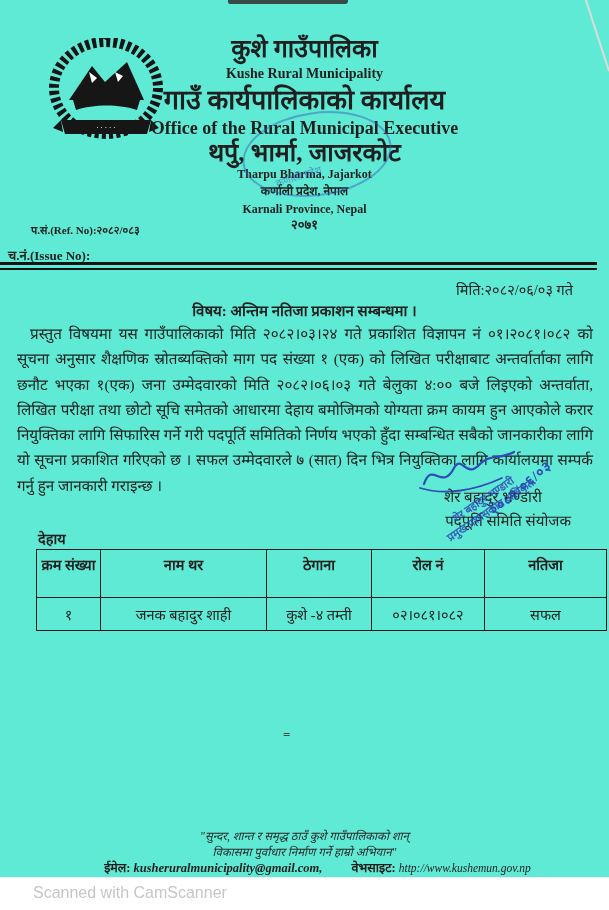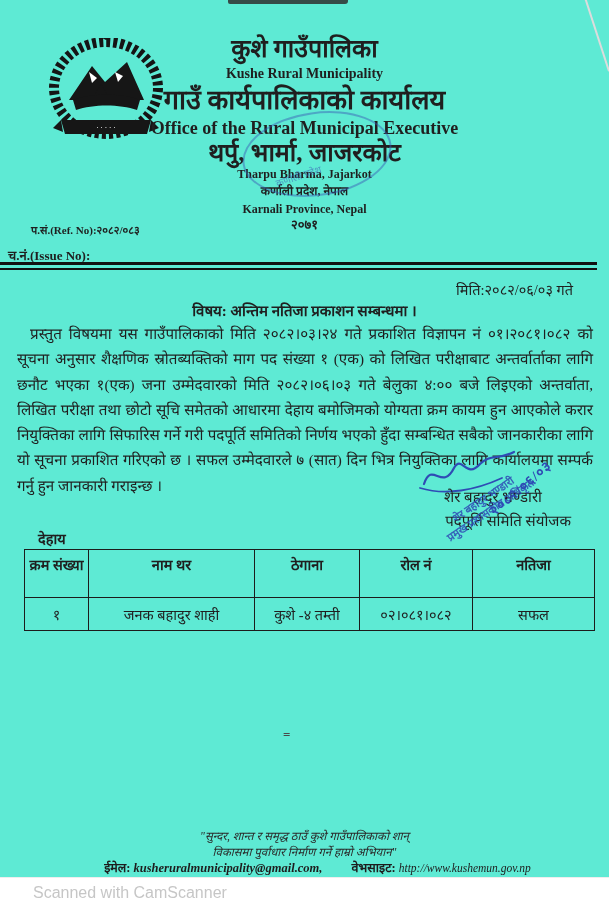--- a/index.html
+++ b/index.html
@@ -65,21 +65,21 @@
     font-size: 15px; }
   .sig-title { position: absolute; left: 6px; top: 70px; width: 175px; text-align: right;
     font-size: 15px; }
   .sig-stamp { position: absolute; left: 46px; top: 52px; transform: rotate(-34deg);
     color: rgba(47,75,181,.85); text-align: center; line-height: 13px; white-space: nowrap; }
   .sig-stamp .l1 { font-size: 11px; font-weight: bold; }
   .sig-stamp .l2 { font-size: 11px; font-weight: bold; }
 
   
   .tbl-caption { position: absolute; left: 22px; top: 528px; font-size: 14.5px; font-weight: 600; margin-left: 16px; }
-  table.results { position: absolute; left: 24px; top: 549px; width: 570px;
+  table.results { position: absolute; left: 36px; top: 549px; width: 570px;
     border-collapse: collapse; table-layout: fixed; }
   table.results th, table.results td { border: 1.7px solid #1c1c1c; font-size: 14.5px;
     text-align: center; }
   table.results th { height: 48px; vertical-align: top; padding-top: 4px; font-weight: 600; }
   table.results td { height: 33px; vertical-align: middle; }
   .c1 { width: 64px; } .c2 { width: 166px; } .c3 { width: 105px; }
   .c4 { width: 113px; } .c5 { width: 122px; }
 
   
   .motto { position: absolute; left: 0; top: 828px; width: 609px; text-align: center;

